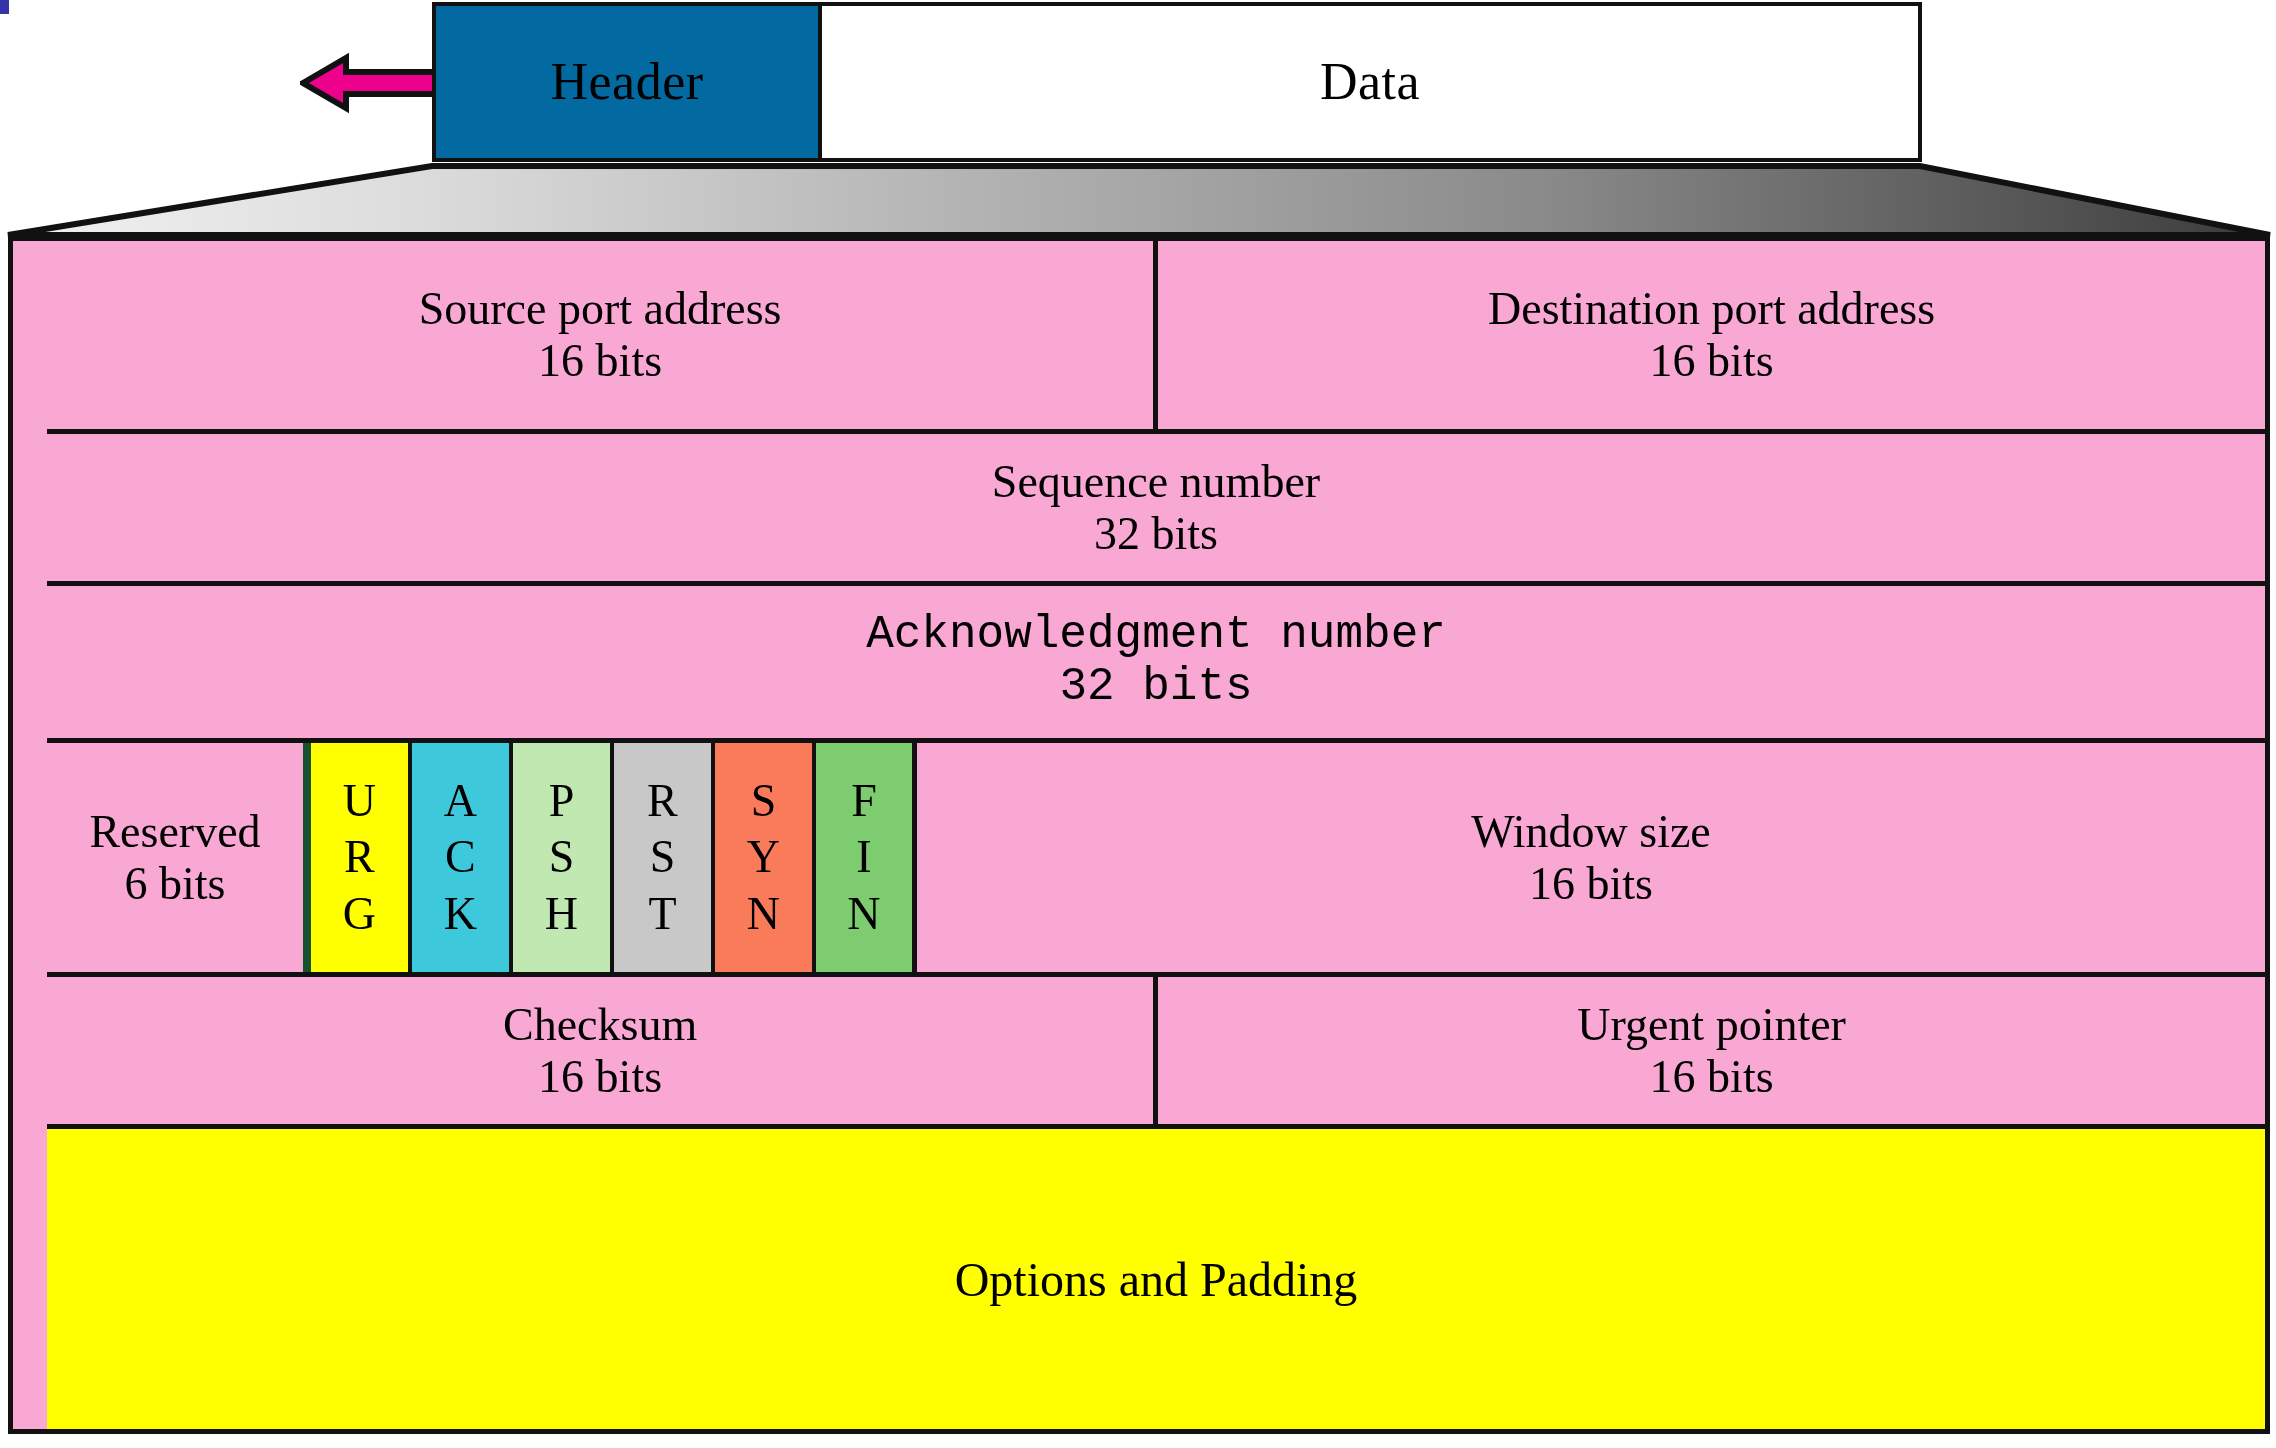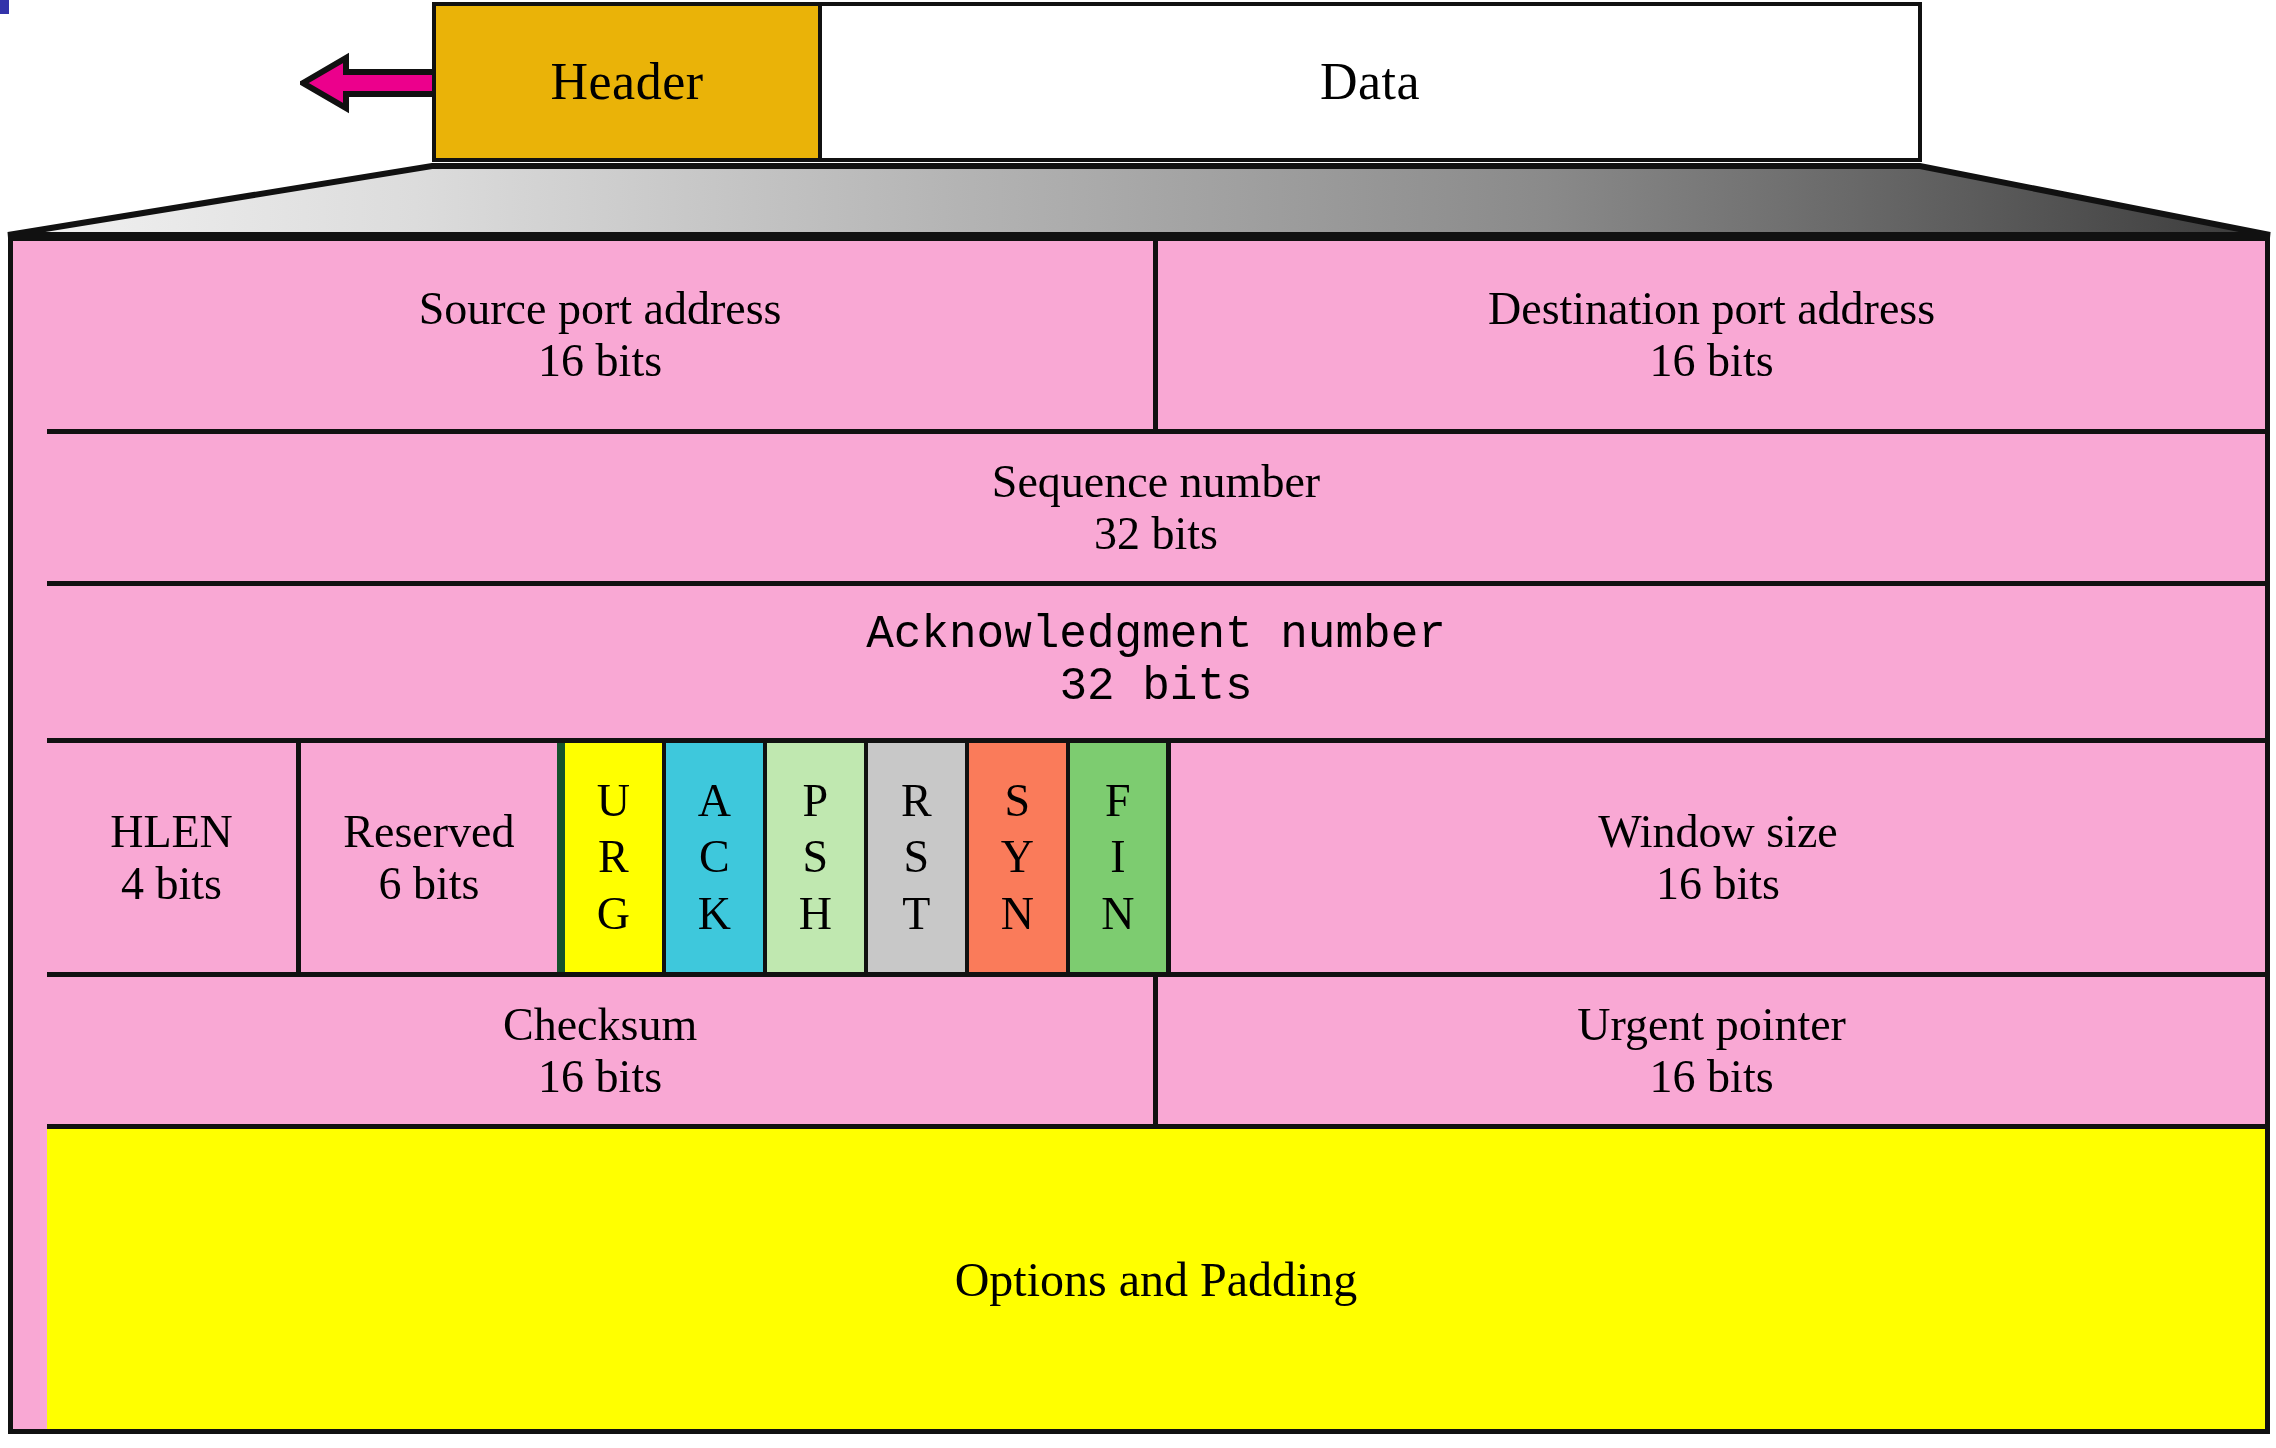--- a/index.html
+++ b/index.html
@@ -14,21 +14,21 @@
   
   .seg-row{position:absolute;left:0;top:0;width:2276px;height:168px;}
   .seg-box{
     position:absolute;top:2px;height:160px;
     border:4px solid #111111;
     box-sizing:border-box;
     display:flex;align-items:center;justify-content:center;
     font-size:52px;line-height:1;
     letter-spacing:.5px;
   }
-  .seg-header{left:432px;width:390px;background:#eab308;}
+  .seg-header{left:432px;width:390px;background:#0369a1;}
   .seg-data{left:818px;width:1104px;background:#ffffff;}
 
   
   .arrow-wrap{position:absolute;left:300px;top:52px;width:145px;height:62px;}
   .arrow-wrap svg{display:block;}
 
   
   .trapezoid{position:absolute;left:0;top:163px;width:2276px;height:76px;}
   .trapezoid svg{display:block;}
 
@@ -158,24 +158,20 @@
     </div>
 
     <div class="trow r-ack">
       <div class="cell full">
         <span>Acknowledgment number</span>
         <span class="l2">32 bits</span>
       </div>
     </div>
 
     <div class="trow r-flags">
-      <div class="cell c-hlen">
-        <span>HLEN</span>
-        <span class="l2">4 bits</span>
-      </div>
 
       <div class="cell c-reserved">
         <span>Reserved</span>
         <span class="l2">6 bits</span>
       </div>
 
       <div class="flags-group">
         <div class="flag" style="background:#ffff00">
           <span>U</span>
           <span>R</span>

